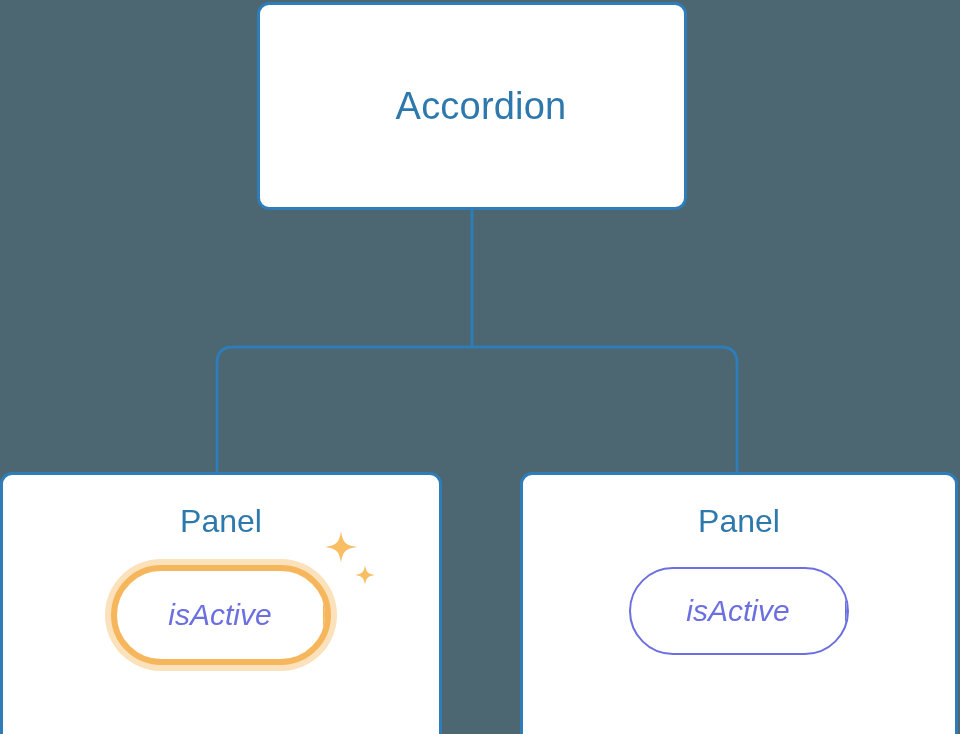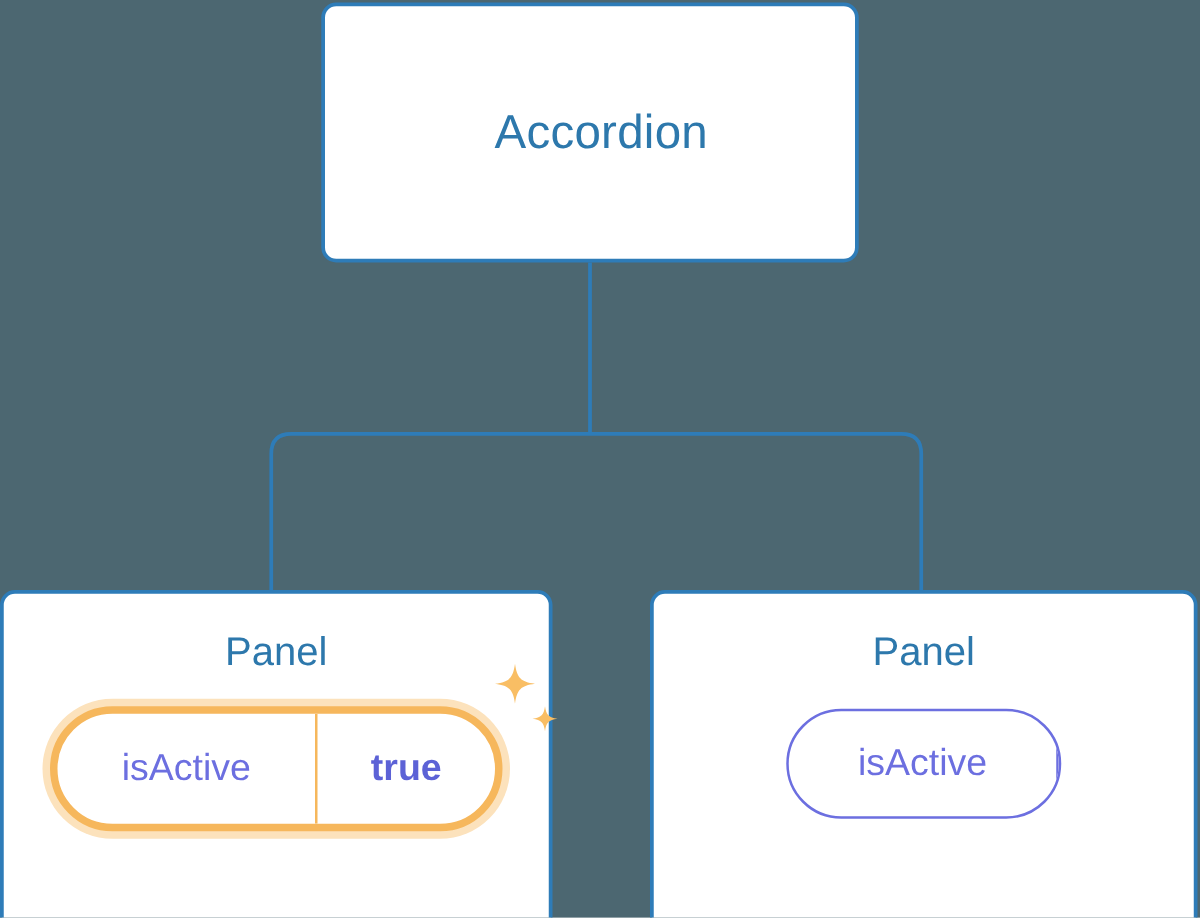--- a/index.html
+++ b/index.html
@@ -86,20 +86,21 @@
     display: inline-flex;
   }
 
   .pill {
     display: flex;
     align-items: stretch;
     border-radius: 999px;
     box-sizing: border-box;
     background: #FFFFFF;
     overflow: hidden;
+    font-style: italic;
   }
 
   .pill-key, .pill-val {
     display: flex;
     align-items: center;
     justify-content: center;
     box-sizing: border-box;
     white-space: nowrap;
   }
 
@@ -177,21 +178,20 @@
 
   <div class="card card-panel card-panel-left">
 
     <span class="card-title-panel">Panel</span>
 
     <div class="pill-wrap" style="margin-top:22px;">
 
       <div class="pill-hl-outer">
         <div class="pill pill-highlight">
           <span class="pill-key">isActive</span>
-          <span class="pill-val">true</span>
         </div>
       </div>
 
       <svg class="sparkles" viewBox="0 0 60 70" xmlns="http://www.w3.org/2000/svg" aria-hidden="true">
         <path d="M22,2 C23.6,13.4 26.6,16.4 38,18 C26.6,19.6 23.6,22.6 22,34 C20.4,22.6 17.4,19.6 6,18 C17.4,16.4 20.4,13.4 22,2 Z" fill="#F9BE64"></path>
         <path d="M46,36 C47.0,43.0 48.9,44.9 56,46 C48.9,47.1 47.0,49.0 46,56 C45.0,49.0 43.1,47.1 36,46 C43.1,44.9 45.0,43.0 46,36 Z" fill="#F9BE64"></path>
       </svg>
     </div>
   </div>
 

